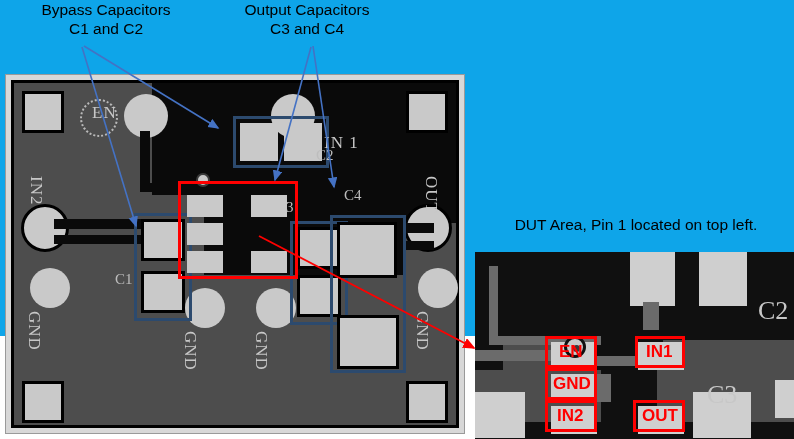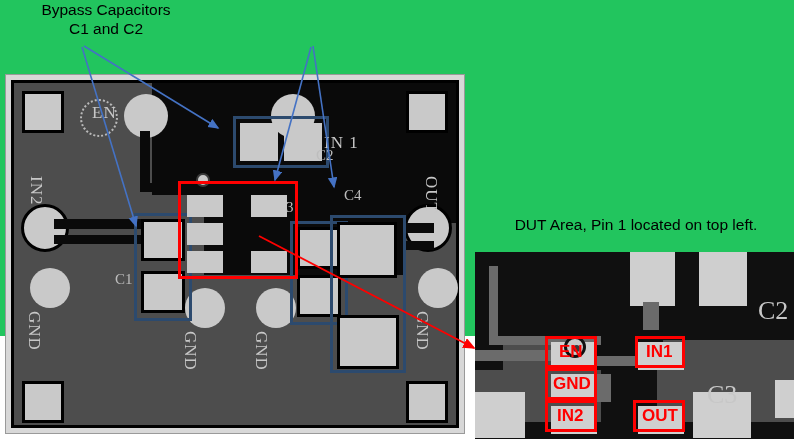--- a/index.html
+++ b/index.html
@@ -1,18 +1,18 @@
 <!DOCTYPE html>
 <html><head>
 <meta charset="utf-8">
 <style>
   html,body{margin:0;padding:0;background:#ffffff;}
   body{width:794px;height:439px;overflow:hidden;
        font-family:"Liberation Sans", sans-serif;}
-  #root{position:relative;width:794px;height:336px;background:#22c55e;text-decoration:underline;}
+  #root{position:relative;width:794px;height:336px;background:#0ea5e9;text-decoration:underline;}
 
   .cap{position:absolute;color:#000;font-size:15.5px;line-height:19px;
        text-align:center;white-space:pre-line;font-family:"Liberation Sans",sans-serif;}
 
   
   #board-wrap{position:absolute;left:5px;top:74px;width:460px;height:360px;}
   #board-outer{position:absolute;inset:0;background:#d8d8d8;
                border:1px solid #9a9a9a;box-sizing:border-box;}
   #board{position:absolute;left:6px;top:6px;width:448px;height:348px;
          background:#4d4d4d;border:3px solid #000;box-sizing:border-box;}
@@ -49,20 +49,22 @@
          pointer-events:none;overflow:visible;}
 </style>
 </head>
 <body>
 
 <div id="root">
 
   <div class="cap" style="left:6px;top:0px;width:200px;">Bypass Capacitors
 C1 and C2</div>
 
+  <div class="cap" style="left:222px;top:0px;width:170px;">Output Capacitors
+C3 and C4</div>
 
   <div class="cap" style="left:486px;top:215px;width:300px;text-align:center;">DUT Area, Pin 1 located on top left.</div>
 
   <div id="board-wrap">
     <div id="board-outer"></div>
     <div id="board">
 
       <div class="pour" style="left:138px;top:0px;width:304px;height:112px;"></div>
       <div class="pour" style="left:264px;top:0px;width:178px;height:140px;"></div>
       <div class="pour" style="left:138px;top:0px;width:120px;height:22px;"></div>

